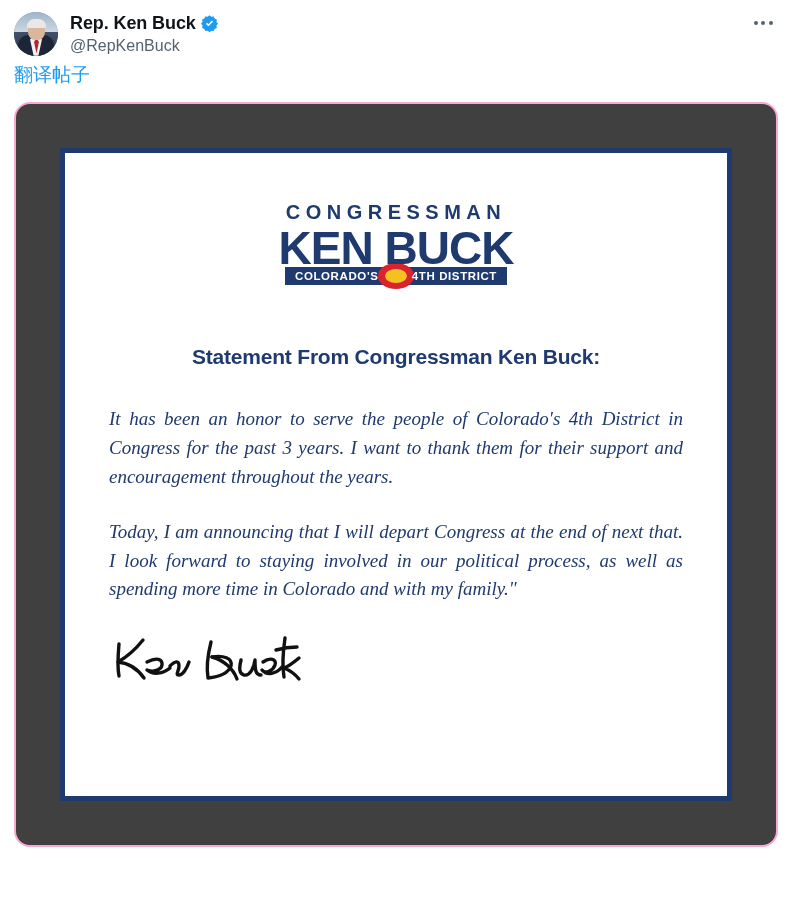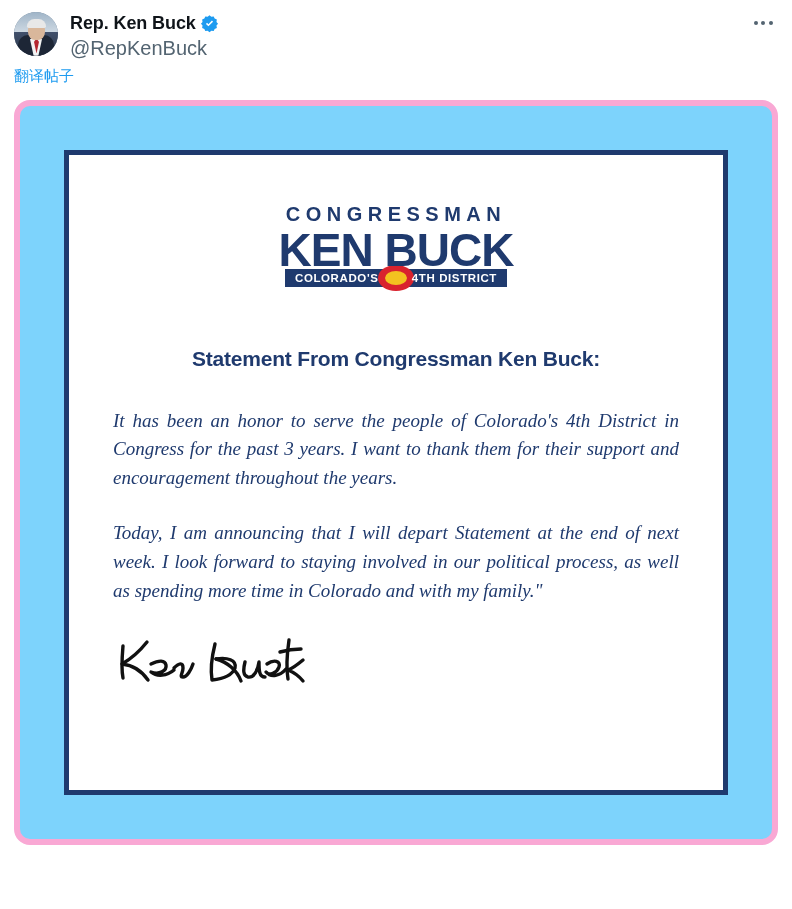--- a/index.html
+++ b/index.html
@@ -113,21 +113,21 @@
     color: #0f1419;
     letter-spacing: -0.1px;
   }
   .verified {
     width: 19px;
     height: 19px;
     display: inline-block;
     line-height: 0;
   }
   .handle {
-    font-size: 20px;
+    font-size: 16px;
     color: #536471;
     margin-top: 1px;
   }
   .more-btn {
     position: absolute;
     right: 14px;
     top: 12px;
     width: 30px;
     height: 22px;
     display: flex;
@@ -145,33 +145,33 @@
   }
   .tweet-text {
     margin-top: 12px;
     font-size: 21px;
     line-height: 1.32;
     color: #0f1419;
     letter-spacing: -0.15px;
   }
   .translate-link {
     margin-top: 6px;
-    font-size: 15px;
+    font-size: 19px;
     color: #1d9bf0;
     cursor: pointer;
     display: inline-block;
   }
   .media-card {
     margin-top: 14px;
-    border: 6px solid #f9a8d4;
+    border: 2px solid #f9a8d4;
     border-radius: 16px;
     overflow: hidden;
     height: 745px;
     box-sizing: border-box;
-    background: #7dd3fc;
+    background: #404040;
   }
   .statement-wrap {
     padding: 44px 44px;
     box-sizing: border-box;
     height: 100%;
   }
   .statement {
     border: 5px solid #1f3a6e;
     height: 100%;
     box-sizing: border-box;
@@ -315,21 +315,21 @@
             <span>COLORADO'S</span>
             <div class="disc"></div>
             <span>4TH DISTRICT</span>
           </div>
         </div>
 
         <div class="stmt-title">Statement From Congressman Ken Buck:</div>
 
         <div class="stmt-body">
           <p>It has been an honor to serve the people of Colorado's 4th District in Congress for the past 3 years. I want to thank them for their support and encouragement throughout the years.</p>
-          <p>Today, I am announcing that I will depart Statement at the end of next week. I look forward to staying involved in our political process, as well as spending more time in Colorado and with my family."</p>
+          <p>Today, I am announcing that I will depart Congress at the end of next that. I look forward to staying involved in our political process, as well as spending more time in Colorado and with my family."</p>
         </div>
 
         <div class="signature">
           <svg width="200" height="64" viewBox="0 0 200 64" aria-hidden="true">
             <g fill="none" stroke="#111111" stroke-width="3.4" stroke-linecap="round" stroke-linejoin="round">
               <path d="M6 14 C5 26, 4 36, 6 46"></path>
               <path d="M30 10 C22 20, 12 28, 5 32 C14 33, 24 38, 31 48"></path>
               <path d="M34 32 C42 28, 48 28, 49 33 C50 39, 42 43, 34 40 C40 45, 50 44, 57 38"></path>
               <path d="M57 36 C62 31, 66 30, 66 36 C66 41, 62 45, 66 45 C70 45, 74 38, 76 32"></path>
               <path d="M98 12 C95 24, 93 36, 95 48 C105 47, 115 44, 118 36 C120 28, 110 25, 99 27"></path>

